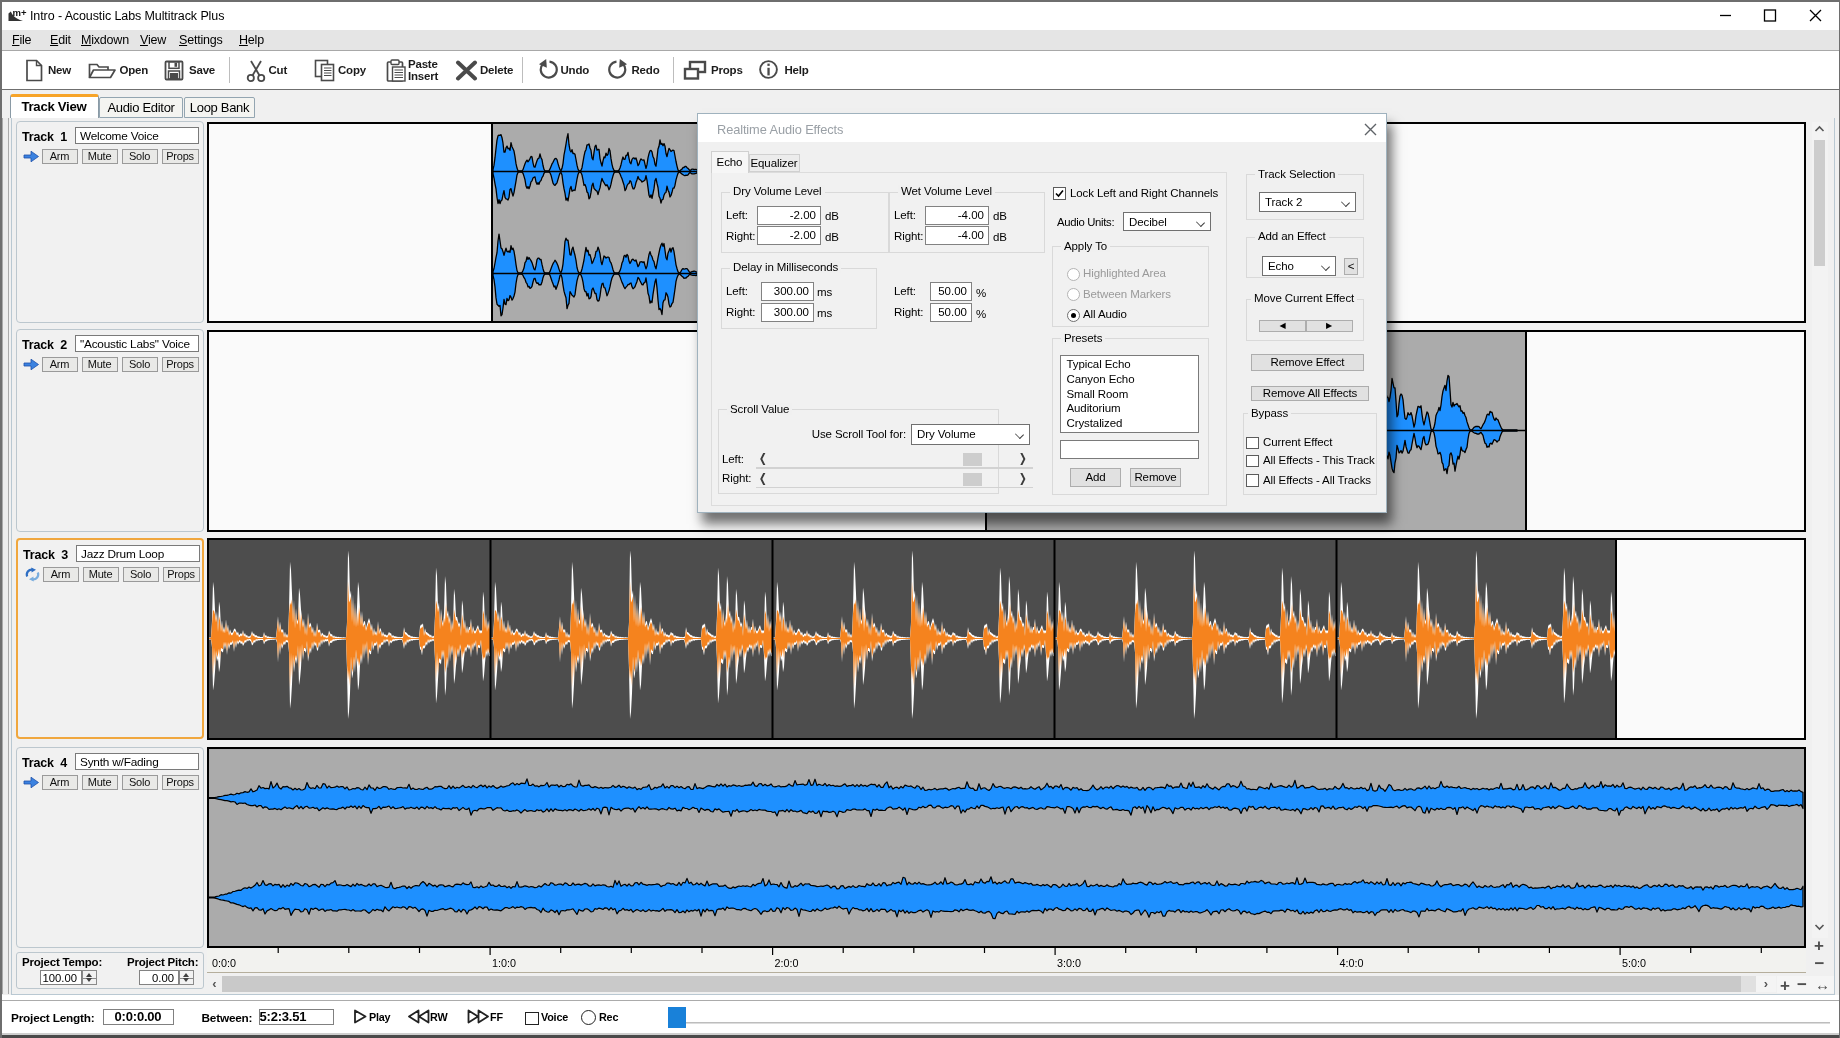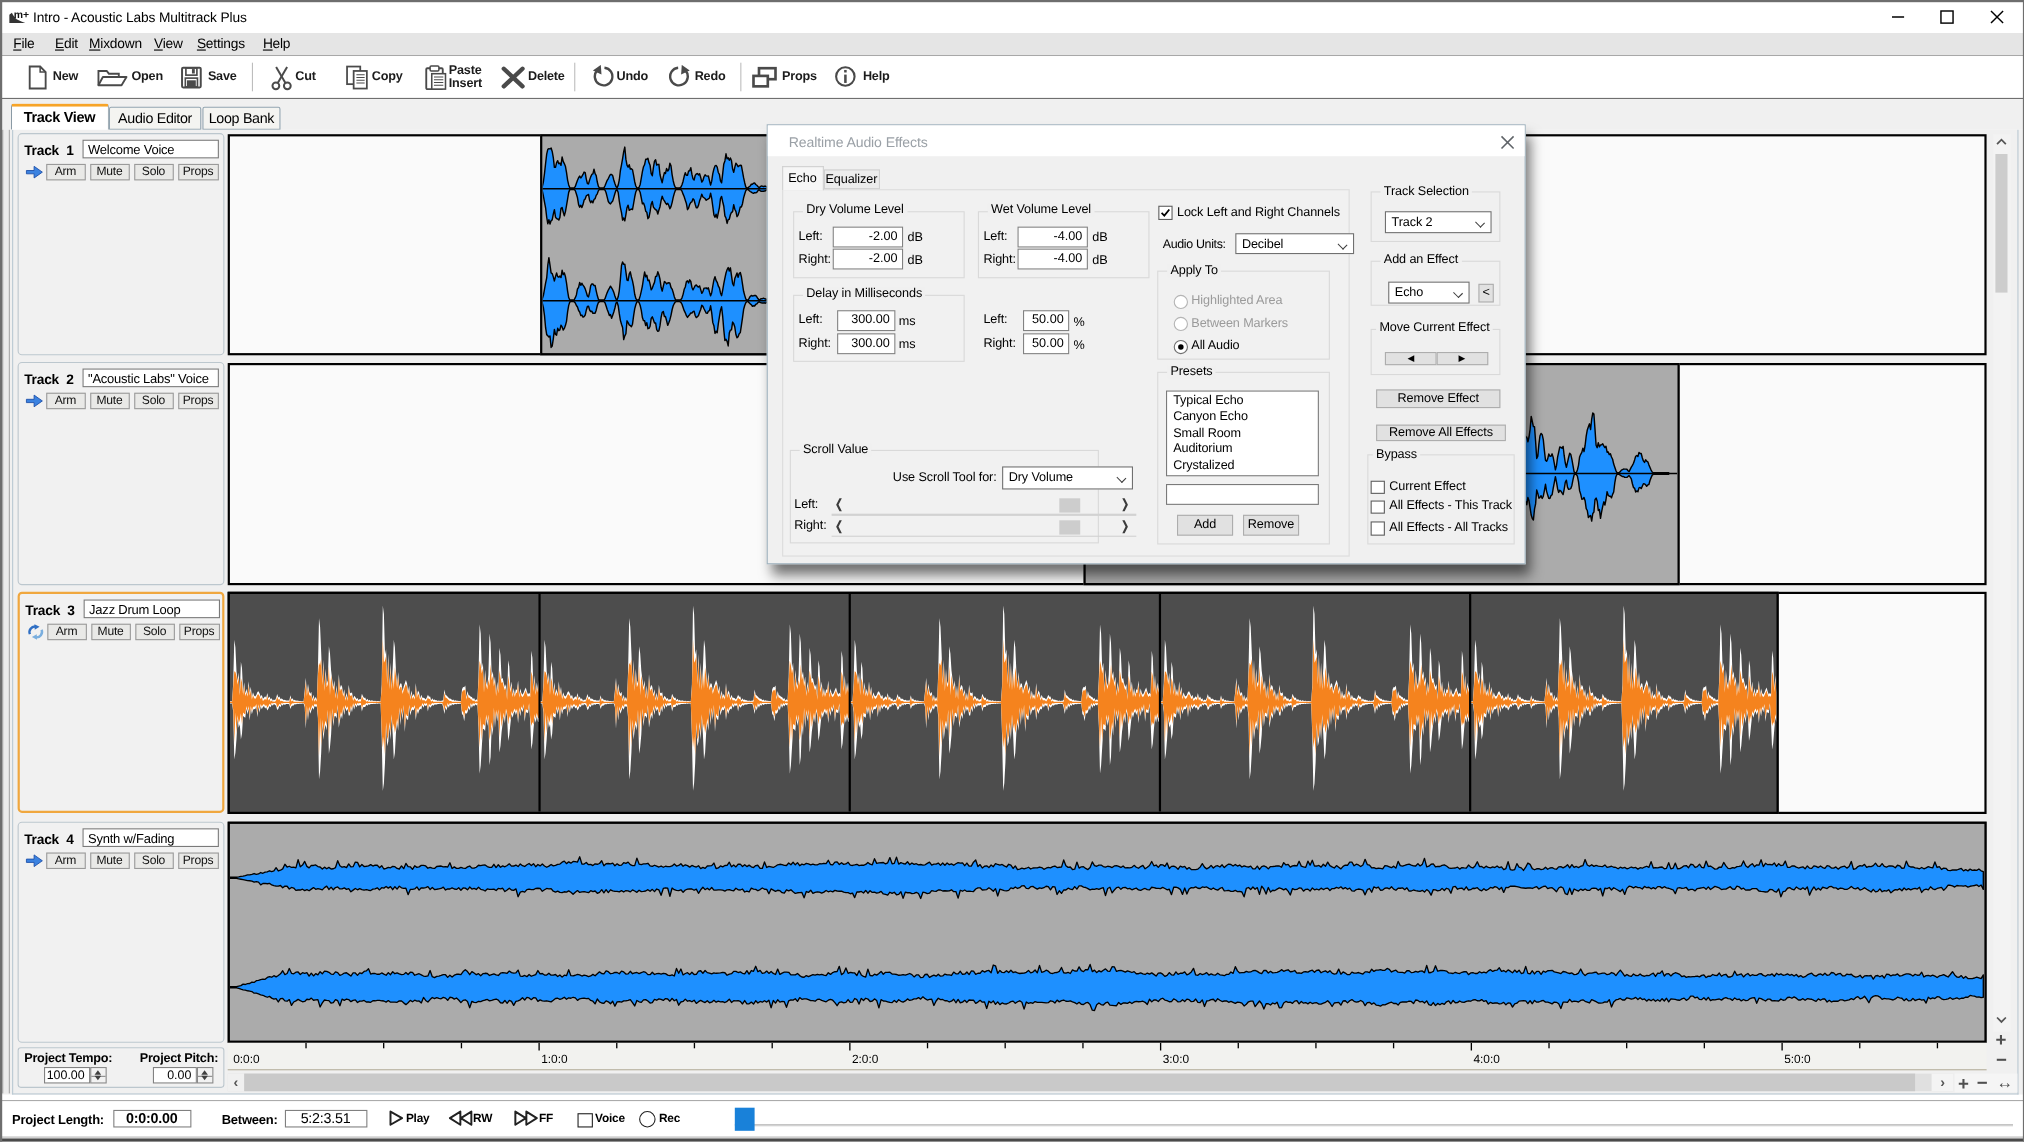--- a/index.html
+++ b/index.html
@@ -315,21 +315,21 @@
 
 <div class="ab" style="left:697px;top:113px;width:690px;height:400px;background:#f0f0f0;border:1px solid #9fb2be;box-shadow:5px 11px 11px rgba(0,0,0,0.55);z-index:50">
  <div class="ab" style="left:0;top:0;width:688px;height:28px;background:#fff"></div>
  <div class="ab" style="left:19px;top:7.5px;font-size:12.8px;color:#9aa0a6;letter-spacing:-0.1px">Realtime Audio Effects</div>
  <svg class="ab" style="left:666px;top:9px" width="13" height="13">
       <path d="M1,1 L12,12 M12,1 L1,12" stroke="#5f6368" stroke-width="1.4"></path>
     </svg>
  <div class="ab" style="left:50.5px;top:39.5px;width:51px;height:18.5px;background:#ececec;border:1px solid #d0d0d0;font-size:11.5px;letter-spacing:-0.1px;text-align:center;line-height:17px">Equalizer</div>
  <div class="ab" style="left:12.5px;top:37px;width:38px;height:22px;background:#f6f6f6;border:1px solid #d0d0d0;border-bottom:none;font-size:11.5px;letter-spacing:-0.1px;text-align:center;line-height:20px;z-index:2">Echo</div>
  <div class="ab" style="left:13px;top:58px;width:516px;height:334px;background:#f1f1f1;border:1px solid #dcdcdc"></div>
-<div class="gb" style="left:23px;top:77.5px;width:156px;height:61px">
+<div class="gb" style="left:23px;top:77.5px;width:168px;height:61px">
       <span style="left:8px">Dry Volume Level</span>
     </div>
     <div class="dlab" style="left:28px;top:95px;color:#000">Left:</div>
     <div class="din" style="left:59px;top:91.5px;width:64px;height:19px">-2.00</div>
     <div class="dlab" style="left:127px;top:96px;color:#000">dB</div>
     <div class="dlab" style="left:28px;top:115.5px;color:#000">Right:</div>
     <div class="din" style="left:59px;top:112px;width:64px;height:19px">-2.00</div>
     <div class="dlab" style="left:127px;top:116.5px;color:#000">dB</div>
     <div class="gb" style="left:191px;top:77.5px;width:156px;height:61px">
       <span style="left:8px">Wet Volume Level</span>
@@ -355,21 +355,21 @@
     <div class="dlab" style="left:196px;top:191.5px;color:#000">Right:</div>
     <div class="din" style="left:232px;top:188.5px;width:42px;height:19px">50.00</div>
     <div class="dlab" style="left:278px;top:193.5px;color:#000">%</div>
     <div class="cb" style="left:355px;top:72.5px">
       <svg width="11" height="11" style="position:absolute;left:0;top:0">
         <path d="M2,5.5 L4.5,8 L9,2.5" fill="none" stroke="#000" stroke-width="1.6"></path>
       </svg>
     </div>
     <div class="dlab" style="left:372px;top:72.5px;color:#000">Lock Left and Right Channels</div>
     <div class="dlab" style="left:359px;top:102px;font-size:11.3px;letter-spacing:-0.3px">Audio Units:</div>
-    <div class="dd" style="left:425px;top:97.5px;width:108px;height:19px">Decibel<i></i></div>
+    <div class="dd" style="left:425px;top:97.5px;width:88px;height:19px">Decibel<i></i></div>
     <div class="gb" style="left:354px;top:132px;width:157px;height:81px">
       <span style="left:8px">Apply To</span>
     </div>
     <div class="rd" style="left:369px;top:153.5px;border-color:#b4b4b4"></div>
     <div class="dlab" style="left:385px;top:153.0px;color:#9a9a9a">Highlighted Area</div>
     <div class="rd" style="left:369px;top:174px;border-color:#b4b4b4"></div>
     <div class="dlab" style="left:385px;top:173.5px;color:#9a9a9a">Between Markers</div>
     <div class="rd" style="left:369px;top:194.5px;border-color:#707070">
       <div class="ab" style="left:3px;top:3px;width:5px;height:5px;border-radius:50%;background:#000"></div>
     </div>
@@ -425,21 +425,21 @@
     <div class="dlab" style="left:565px;top:322.0px;color:#000">Current Effect</div>
     <div class="cb" style="left:548px;top:340.5px;width:12.5px;height:12.5px"></div>
     <div class="dlab" style="left:565px;top:340.0px;color:#000">All Effects - This Track</div>
     <div class="cb" style="left:548px;top:360px;width:12.5px;height:12.5px"></div>
     <div class="dlab" style="left:565px;top:359.5px;color:#000">All Effects - All Tracks</div>
   </div>
 <div class="ab" style="left:0;top:1000px;width:1840px;height:33px;background:#fff;border-top:1px solid #ababab">
  <div class="ab" style="left:11px;top:10px;font-size:11.8px;font-weight:bold;letter-spacing:-0.2px">Project Length:</div>
  <div class="ab" style="left:102.5px;top:7.5px;width:71px;height:16.5px;border:1.6px solid #808080;font-size:13px;font-weight:bold;text-align:center;line-height:13px;letter-spacing:-0.2px">0:0:0.00</div>
  <div class="ab" style="left:201.5px;top:10px;font-size:11.8px;font-weight:bold;letter-spacing:-0.2px">Between:</div>
- <div class="ab" style="left:258.5px;top:7.5px;width:75px;height:16.5px;border:1.6px solid #808080;font-size:13px;font-weight:normal;text-align:center;line-height:13px;letter-spacing:-0.2px">5:2:3.51</div>
+ <div class="ab" style="left:258.5px;top:7.5px;width:75px;height:16.5px;border:1.6px solid #808080;font-size:13px;font-weight:bold;text-align:left;line-height:13px;letter-spacing:-0.2px">5:2:3.51</div>
  <svg class="ab" style="left:353px;top:8px" width="15" height="15">
       <path d="M2,1.5 L12.5,7.5 L2,13.5 Z" fill="none" stroke="#222" stroke-width="1.8" stroke-linejoin="round"></path>
     </svg>
  <div class="ab" style="left:369px;top:10px;font-size:10.8px;font-weight:bold;letter-spacing:-0.2px">Play</div>
  <svg class="ab" style="left:407px;top:8px" width="24" height="15">
       <path d="M11.5,1.5 L2,7.5 L11.5,13.5 Z M21.5,1.5 L12,7.5 L21.5,13.5 Z" fill="none" stroke="#222" stroke-width="1.8" stroke-linejoin="round"></path>
     </svg>
  <div class="ab" style="left:430px;top:10px;font-size:10.8px;font-weight:bold;letter-spacing:-0.2px">RW</div>
  <svg class="ab" style="left:466px;top:8px" width="24" height="15">
       <path d="M2.5,1.5 L12,7.5 L2.5,13.5 Z M12.5,1.5 L22,7.5 L12.5,13.5 Z" fill="none" stroke="#222" stroke-width="1.8" stroke-linejoin="round"></path>

